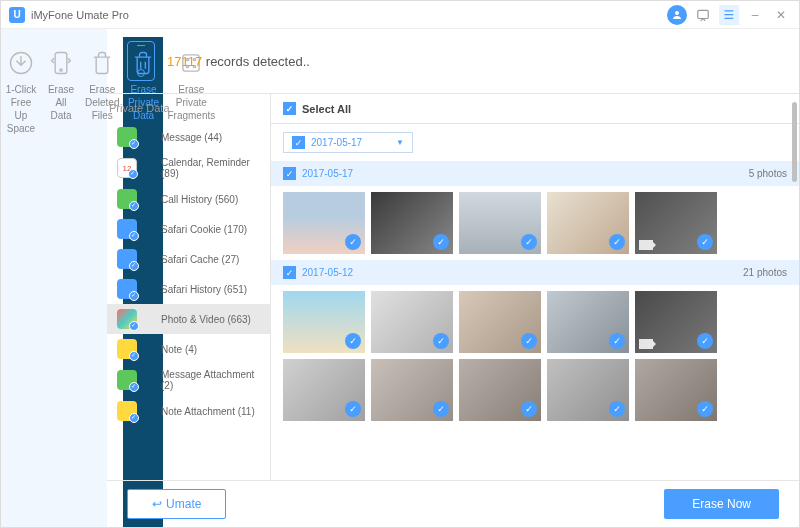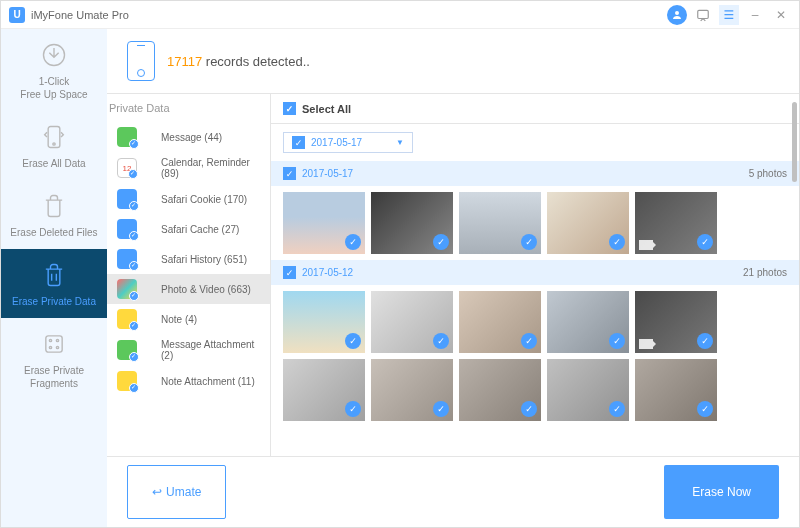--- a/index.html
+++ b/index.html
@@ -6,21 +6,21 @@
 body{background:#fff;width:800px;height:528px;overflow:hidden;border:1px solid #ddd}
 .titlebar{height:28px;display:flex;align-items:center;padding:0 8px;border-bottom:1px solid #eee}
 .app-logo{width:16px;height:16px;background:#4a9eff;border-radius:3px;display:flex;align-items:center;justify-content:center;color:#fff;font-size:10px;font-weight:bold}
 .app-title{margin-left:6px;font-size:11px;color:#666}
 .titlebar-right{margin-left:auto;display:flex;align-items:center;gap:6px}
 .avatar{width:20px;height:20px;border-radius:50%;background:#4a9eff;display:flex;align-items:center;justify-content:center}
 .avatar svg{width:12px;height:12px;fill:#fff}
 .title-icon{width:20px;height:20px;display:flex;align-items:center;justify-content:center;color:#999;font-size:12px;cursor:pointer}
 .title-icon.active{background:#e6f2ff;color:#4a9eff}
 .main{display:flex;height:calc(100% - 28px)}
-.sidebar{width:106px;background:#f0f7ff;display:flex;flex-direction:column;}
+.sidebar{width:106px;background:#f0f7ff;display:flex;flex-direction:row;padding-top:8px}
 .nav-item{padding:10px 4px;text-align:center;cursor:pointer;font-size:10px;color:#888;line-height:1.3}
 .nav-item.active{background:#0c4a6e;color:#4a9eff}
 .nav-icon{width:32px;height:32px;margin:0 auto 4px;display:flex;align-items:center;justify-content:center}
 .nav-icon svg{width:28px;height:28px;fill:none;stroke:#bbb;stroke-width:1.2}
 .nav-item.active .nav-icon svg{stroke:#4a9eff}
 .content{flex:1;display:flex;flex-direction:column;overflow:hidden}
 .header{padding:12px 20px;display:flex;align-items:center;gap:12px}
 .phone-icon{width:28px;height:40px;border:1.5px solid #4a9eff;border-radius:4px;position:relative}
 .phone-icon::before{content:"";position:absolute;top:3px;left:50%;transform:translateX(-50%);width:8px;height:1px;background:#4a9eff}
 .phone-icon::after{content:"";position:absolute;bottom:3px;left:50%;transform:translateX(-50%);width:6px;height:6px;border:1px solid #4a9eff;border-radius:50%}
@@ -43,21 +43,21 @@
 .group-header{background:#e6f2ff;padding:6px 12px;display:flex;align-items:center;gap:6px;font-size:10px;color:#4a9eff}
 .group-header .gcount{margin-left:auto;color:#777}
 .grid{display:flex;gap:6px;padding:6px 12px;flex-wrap:wrap}
 .thumb{width:82px;height:62px;background:#d5dde5;position:relative;overflow:hidden}
 .thumb-check{position:absolute;bottom:4px;right:4px;width:16px;height:16px;background:#4a9eff;border-radius:50%;display:flex;align-items:center;justify-content:center;color:#fff;font-size:9px}
 .vid-ic{position:absolute;bottom:4px;left:4px;width:14px;height:10px;background:#fff;opacity:.85}
 .vid-ic::after{content:"";position:absolute;left:14px;top:2px;border:3px solid transparent;border-left-color:#fff}
 .cb{width:13px;height:13px;border:1px solid #4a9eff;background:#4a9eff;display:flex;align-items:center;justify-content:center;color:#fff;font-size:9px;cursor:pointer;flex-shrink:0}
 .footer{padding:8px 20px;display:flex;gap:10px;border-top:1px solid #e5e5e5}
 .btn-back{border:1px solid #4a9eff;color:#4a9eff;background:#fff;padding:6px 24px;font-size:12px;border-radius:2px;cursor:pointer;display:flex;align-items:center;gap:4px}
-.btn-erase{margin-left:auto;background:#4a9eff;color:#fff;border:none;padding:20px 28px;font-size:12px;border-radius:2px;cursor:pointer}
+.btn-erase{margin-left:auto;background:#4a9eff;color:#fff;border:none;padding:8px 28px;font-size:12px;border-radius:2px;cursor:pointer}
 .scroll-area{flex:1;overflow:hidden}
 </style>
 </head>
 <body>
 
 <div class="titlebar">
   <div class="app-logo">U</div>
   <div class="app-title">iMyFone Umate Pro</div>
   <div class="titlebar-right">
     <div class="avatar">
@@ -143,20 +143,26 @@
               <div class="cat-ic" style="background:#5cc85c;">
                 <div class="cat-check"></div>
               </div>
               <span>Message (44)</span>
             </div>
             <div class="cat-item">
               <div class="cat-ic" style="background:#fff;border:1px solid #ccc;display:flex;align-items:center;justify-content:center;font-size:8px;color:#e74c3c">12<div class="cat-check"></div></div>
               <span>Calendar, Reminder (89)</span>
             </div>
             <div class="cat-item">
+              <div class="cat-ic" style="background:#5cc85c;">
+                <div class="cat-check"></div>
+              </div>
+              <span>Call History (560)</span>
+            </div>
+            <div class="cat-item">
               <div class="cat-ic" style="background:#4a9eff;">
                 <div class="cat-check"></div>
               </div>
               <span>Safari Cookie (170)</span>
             </div>
             <div class="cat-item">
               <div class="cat-ic" style="background:#4a9eff;">
                 <div class="cat-check"></div>
               </div>
               <span>Safari Cache (27)</span>

